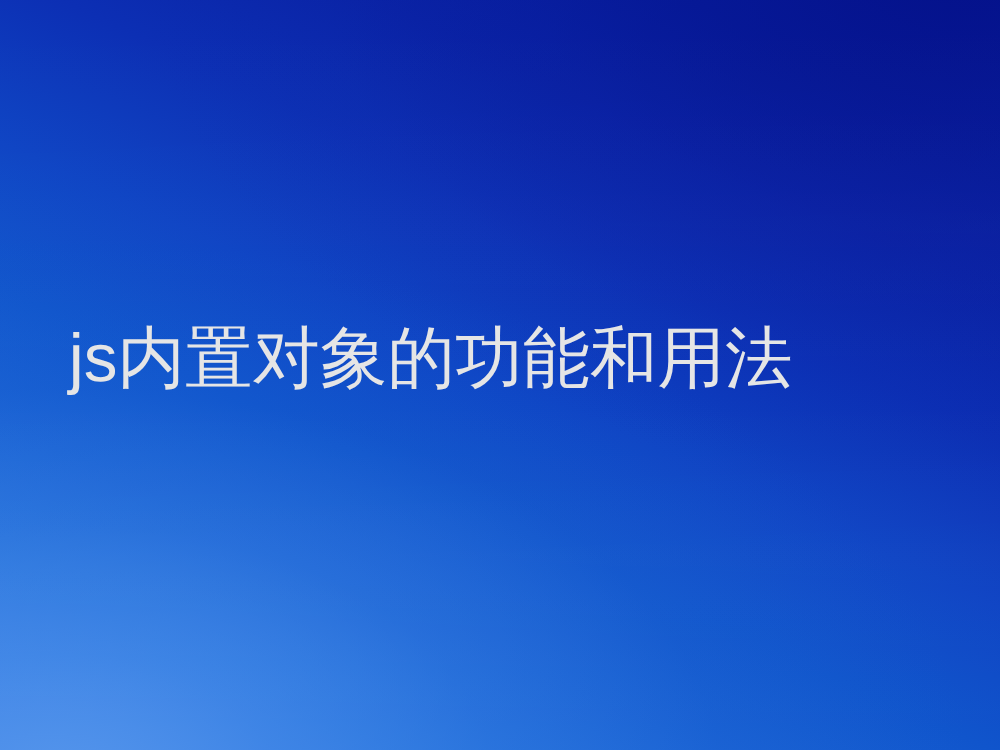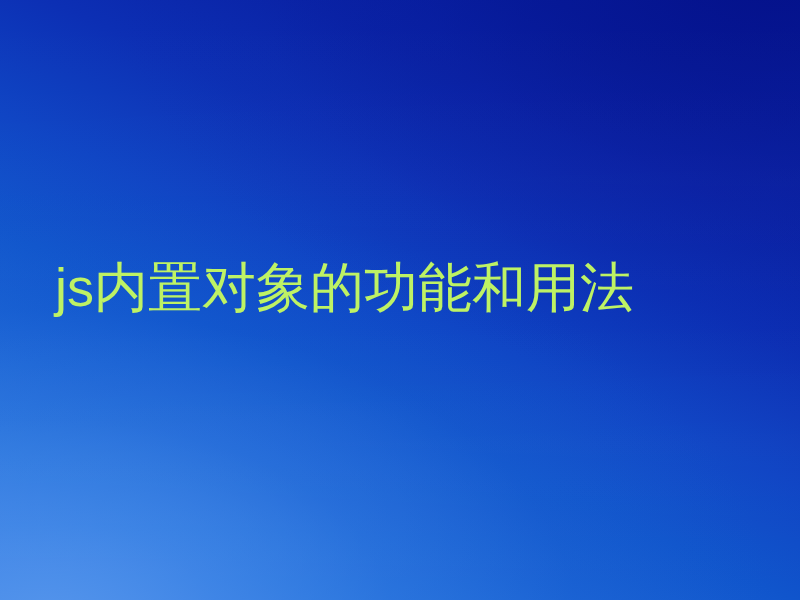--- a/index.html
+++ b/index.html
@@ -94,21 +94,21 @@
     display: flex;
     align-items: center;
   }
 
   .cover-title {
     margin: 0;
     padding: 0 40px 0 55px;
     font-size: 54px;
     line-height: 1.12;
     font-weight: 400;
-    color: #bef264;
+    color: #e5e5e5;
     letter-spacing: 0px;
     white-space: nowrap;
     text-rendering: optimizeLegibility;
     position: relative;
     top: -13px;
   }
 </style>
 </head>
 <body>
 

